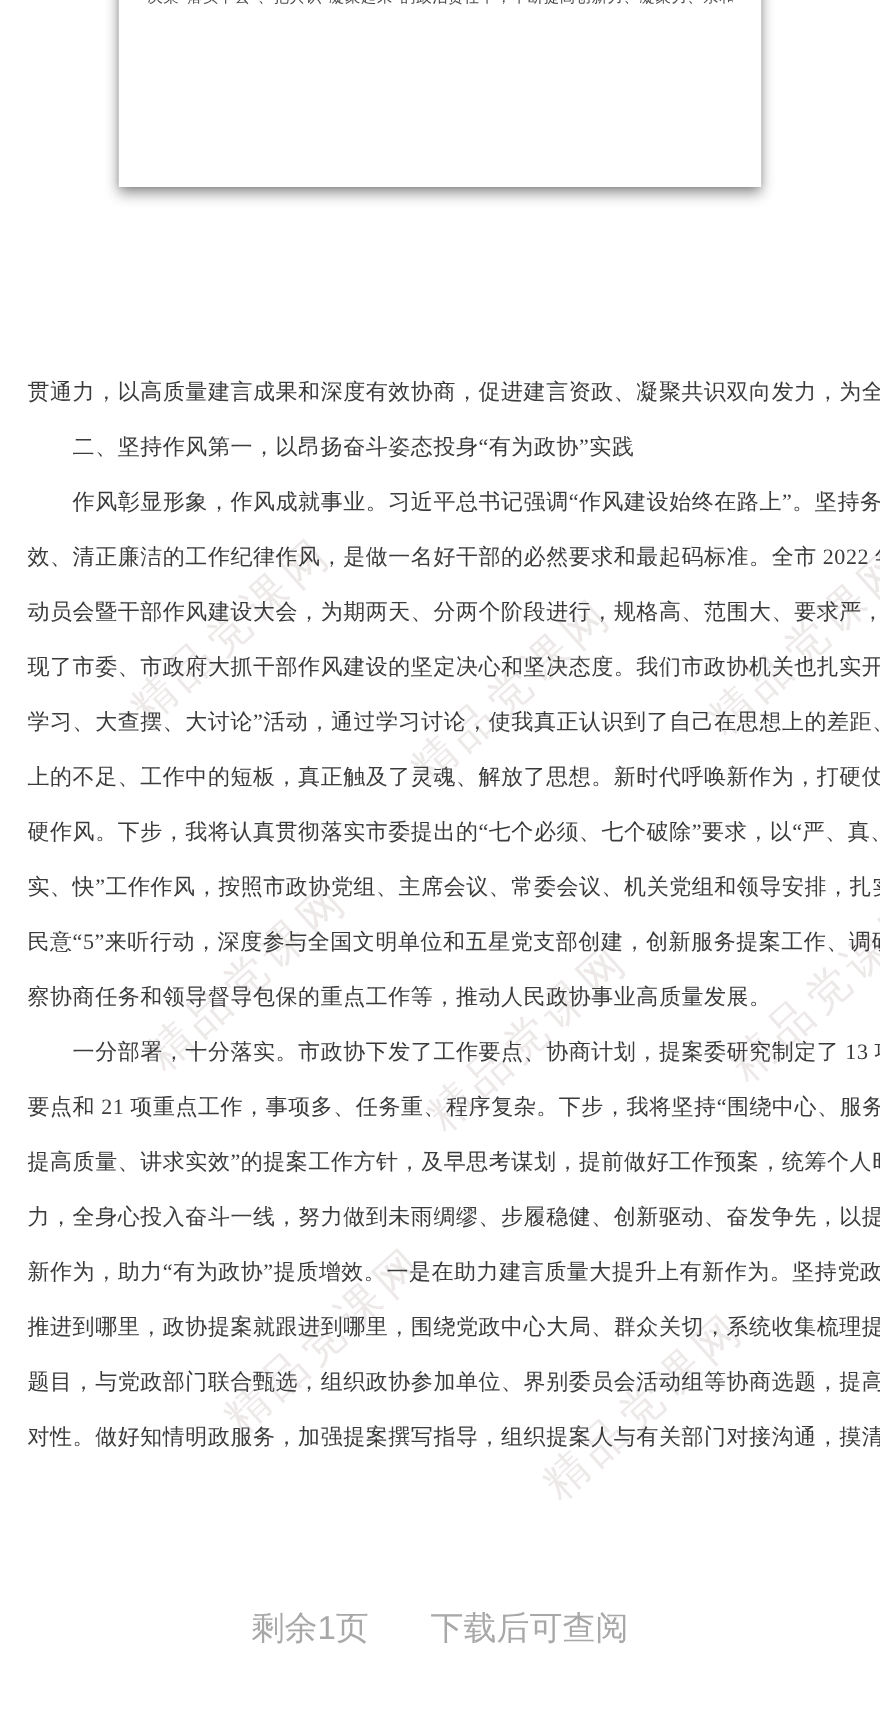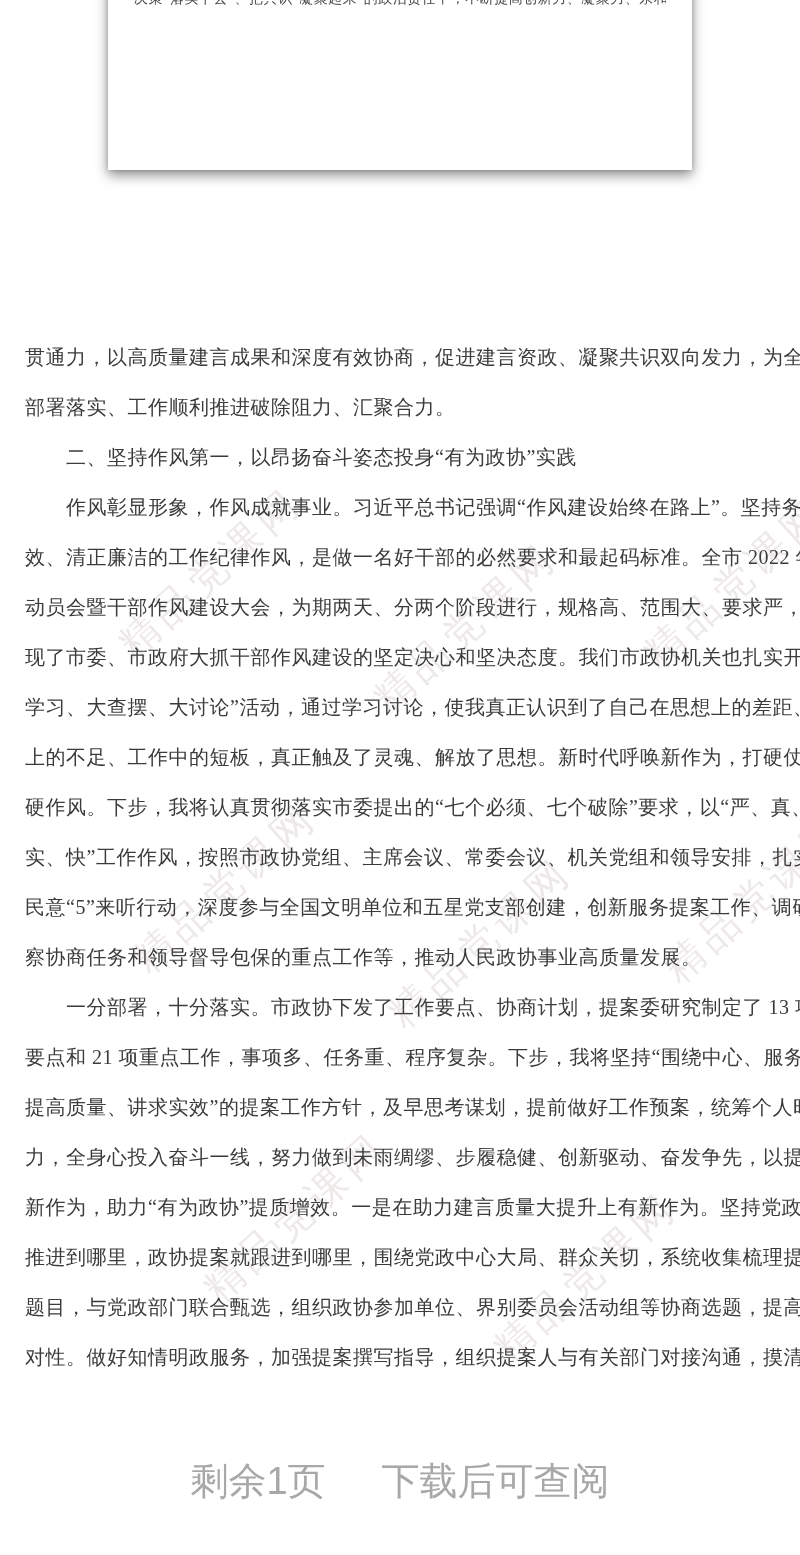--- a/index.html
+++ b/index.html
@@ -81,21 +81,21 @@
 
   
   .footer-hint {
     position: absolute;
     left: 0;
     top: 1456px;
     width: 800px;
     height: 50px;
     line-height: 50px;
     text-align: center;
-    font-size: 38px;
+    font-size: 30px;
     color: #a8a8a8;
     font-family: "Liberation Sans", "DejaVu Sans", sans-serif;
     z-index: 1;
   }
   .footer-hint .gap { display: inline-block; width: 56px; }
 </style>
 </head>
 <body>
 
 <div class="page">
@@ -110,21 +110,20 @@
       <span class="watermark" style="left: 620px; top: 555px;">精品党课网</span>
       <span class="watermark" style="left: 110px; top: 860px;">精品党课网</span>
       <span class="watermark" style="left: 365px; top: 915px;">精品党课网</span>
       <span class="watermark" style="left: 640px; top: 870px;">精品党课网</span>
       <span class="watermark" style="left: 180px; top: 1190px;">精品党课网</span>
       <span class="watermark" style="left: 470px; top: 1250px;">精品党课网</span>
     </div>
 
   <div class="doc-body">
       <div class="doc-line justify">贯通力，以高质量建言成果和深度有效协商，促进建言资政、凝聚共识双向发力，为全市决策</div>
-      <div class="doc-line plain">部署落实、工作顺利推进破除阻力、汇聚合力。</div>
       <div class="doc-line plain indent">二、坚持作风第一，以昂扬奋斗姿态投身“有为政协”实践</div>
       <div class="doc-line justify indent">作风彰显形象，作风成就事业。习近平总书记强调“作风建设始终在路上”。坚持务实高</div>
       <div class="doc-line justify">效、清正廉洁的工作纪律作风，是做一名好干部的必然要求和最起码标准。全市 2022 年工作</div>
       <div class="doc-line justify">动员会暨干部作风建设大会，为期两天、分两个阶段进行，规格高、范围大、要求严，充分体</div>
       <div class="doc-line justify">现了市委、市政府大抓干部作风建设的坚定决心和坚决态度。我们市政协机关也扎实开展了“大</div>
       <div class="doc-line justify">学习、大查摆、大讨论”活动，通过学习讨论，使我真正认识到了自己在思想上的差距、作风</div>
       <div class="doc-line justify">上的不足、工作中的短板，真正触及了灵魂、解放了思想。新时代呼唤新作为，打硬仗离不开</div>
       <div class="doc-line justify">硬作风。下步，我将认真贯彻落实市委提出的“七个必须、七个破除”要求，以“严、真、细、</div>
       <div class="doc-line justify">实、快”工作作风，按照市政协党组、主席会议、常委会议、机关党组和领导安排，扎实开展</div>
       <div class="doc-line justify">民意“5”来听行动，深度参与全国文明单位和五星党支部创建，创新服务提案工作、调研视</div>

